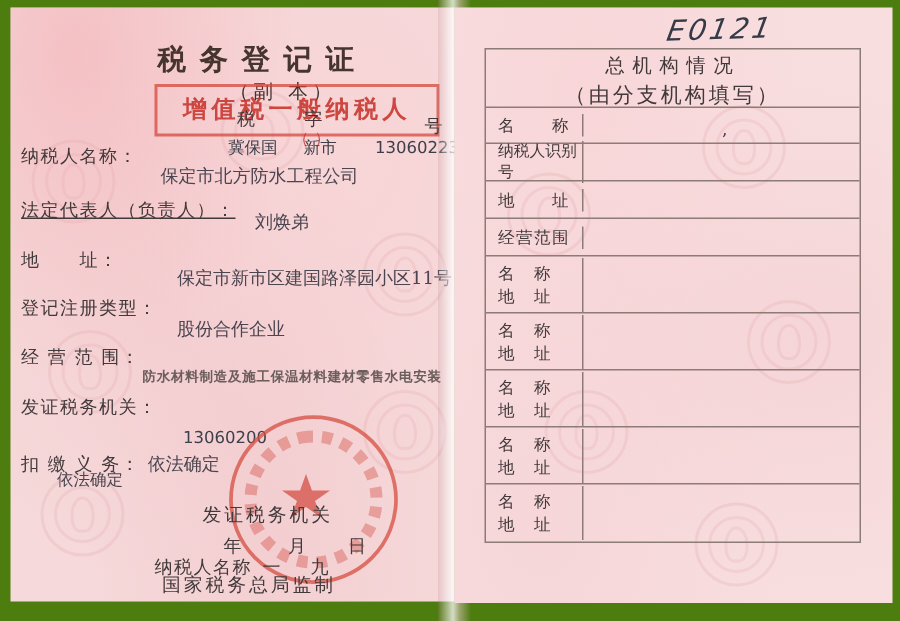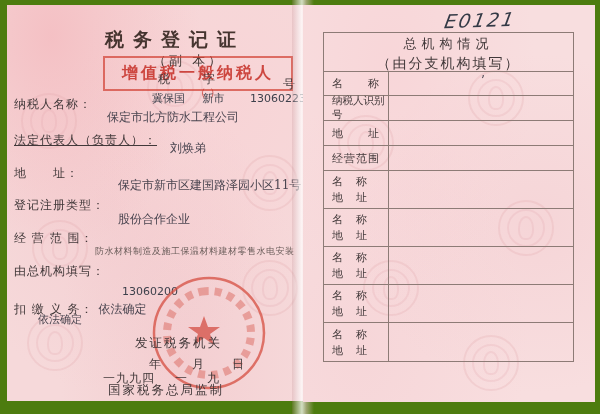--- a/index.html
+++ b/index.html
@@ -32,21 +32,21 @@
   .stamp-rect{position:absolute;left:96px;top:51px;width:186px;height:31px;border:2px solid rgba(210,62,50,.7);
     display:flex;align-items:center;justify-content:center;filter:blur(.4px);}
   .stamp-rect span{color:rgba(198,46,38,.85);font-size:16px;letter-spacing:3px;font-weight:bold;font-family:"DejaVu Serif","Liberation Serif",serif;}
   .red{color:rgba(198,46,38,.8);}
   .scope-val{font-size:9px;color:#6a5d5a;letter-spacing:.5px;}
   .serial{font-size:11px;color:#3d404b;}
   .hand{font-size:19px;color:#343a46;transform:skewX(-12deg) rotate(-2deg);letter-spacing:2px;font-style:italic;}
   
   .rtable{position:absolute;left:20px;top:27px;width:249px;border:1px solid #8d7b76;display:flex;flex-direction:column;
     color:#42393a;font-family:"DejaVu Serif","Liberation Serif",serif;}
-  .trow{display:flex;border-top:1px solid #8d7b76;}
+  .trow{display:flex;border-top:1px solid #8d7b76;align-items:center;}
   .trow:first-child{border-top:none;}
   .thead{flex-direction:column;align-items:center;justify-content:center;text-align:left;}
   .thead .t1{font-size:13px;letter-spacing:5px;padding-top:4px;}
   .thead .t2{font-size:14px;letter-spacing:2px;padding-top:2px;}
   .lcell{width:65px;border-right:1px solid #8d7b76;display:flex;flex-direction:column;justify-content:center;
     padding-left:8px;font-size:11px;letter-spacing:1px;box-sizing:border-box;}
   .vcell{flex:1;position:relative;font-size:11px;}
   .pairrow .lcell{justify-content:space-around;padding-top:3px;padding-bottom:3px;}
   .h38{height:38px;}.h23{height:23px;}.h24{height:24px;}.h37{height:37px;}.h46{height:46px;}.h38b{height:38px;}
   .mark{position:absolute;left:92px;top:2px;font-size:12px;color:#4b4752;}
@@ -89,44 +89,44 @@
     <div class="abs lbl" style="left:7px;top:127px;text-decoration:underline;">法定代表人（负责人）：</div>
     <div class="abs val" style="left:163px;top:135px;">刘焕弟</div>
 
     <div class="abs lbl" style="left:7px;top:160px;">地　　址：</div>
     <div class="abs val" style="left:111px;top:172px;">保定市新市区建国路泽园小区11号</div>
 
     <div class="abs lbl" style="left:7px;top:192px;">登记注册类型：</div>
     <div class="abs val" style="left:111px;top:206px;">股份合作企业</div>
 
     <div class="abs lbl" style="left:7px;top:225px;">经 营 范 围：</div>
-    <div class="abs scope-val" style="left:88px;top:240px;">防水材料制造及施工保温材料建材零售水电安装</div>
-
-    <div class="abs lbl" style="left:7px;top:258px;">由总机构填写：</div>
+    <div class="abs scope-val" style="left:88px;top:240px;font-weight:bold;">防水材料制造及施工保温材料建材零售水电安装</div>
+
+    <div class="abs lbl" style="left:7px;top:258px;">发证税务机关：</div>
     <div class="abs serial" style="left:115px;top:280px;">13060200</div>
 
     <div class="abs" style="left:7px;top:293px;">
       <span class="lbl">扣 缴 义 务：</span>
       <span class="val">依法确定</span>
     </div>
     <div class="abs val" style="left:31px;top:307px;font-size:11px;">依法确定</div>
 
     <svg class="seal" viewBox="0 0 122 122">
       <circle cx="61" cy="61" r="55" fill="none" stroke="rgba(213,78,64,.75)" stroke-width="2.5"></circle>
       <circle cx="61" cy="61" r="42" fill="none" stroke="rgba(213,78,64,.4)" stroke-width="8" stroke-dasharray="7 6" transform="rotate(-100 61 61)"></circle>
       <polygon fill="rgba(210,70,58,.7)" points="56,44 60,55 72,55 62,62 66,73 56,66 46,73 50,62 40,55 52,55"></polygon>
     </svg>
 
     <div class="abs lbl" style="left:128px;top:330px;font-size:12.5px;letter-spacing:2px;">发证税务机关</div>
 
     <span class="abs lbl" style="left:142px;top:351px;">年</span>
     <span class="abs lbl" style="left:185px;top:351px;">月</span>
     <span class="abs lbl" style="left:225px;top:351px;">日</span>
 
-    <span class="abs lbl" style="left:96px;top:365px;">一九九四</span>
+    <span class="abs lbl" style="left:96px;top:365px;">纳税人名称</span>
     <span class="abs lbl" style="left:168px;top:365px;">一</span>
     <span class="abs lbl" style="left:200px;top:365px;">九</span>
 
     <div class="abs lbl" style="left:101px;top:377px;font-size:12.5px;letter-spacing:2px;">国家税务总局监制</div>
   </div>
 
   <div class="fold"></div>
 
   <div class="page page-right">
     <div class="wm" style="left:35px;top:110px;"></div>

